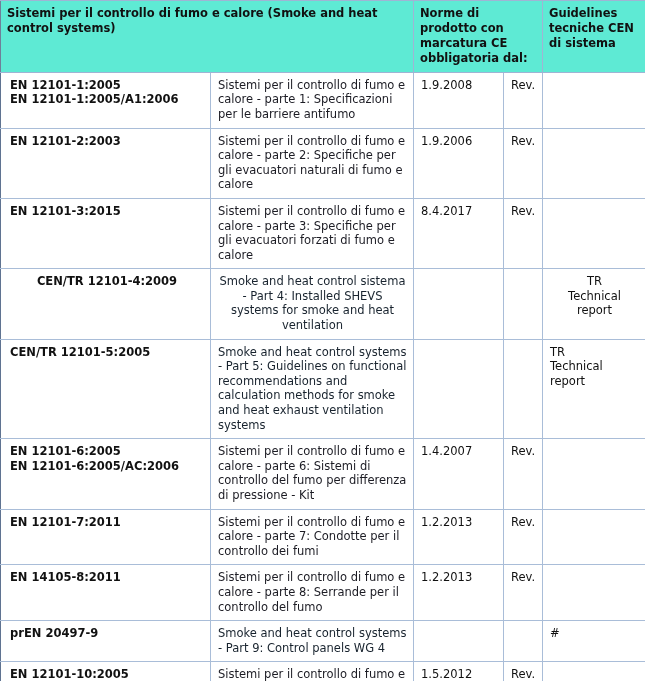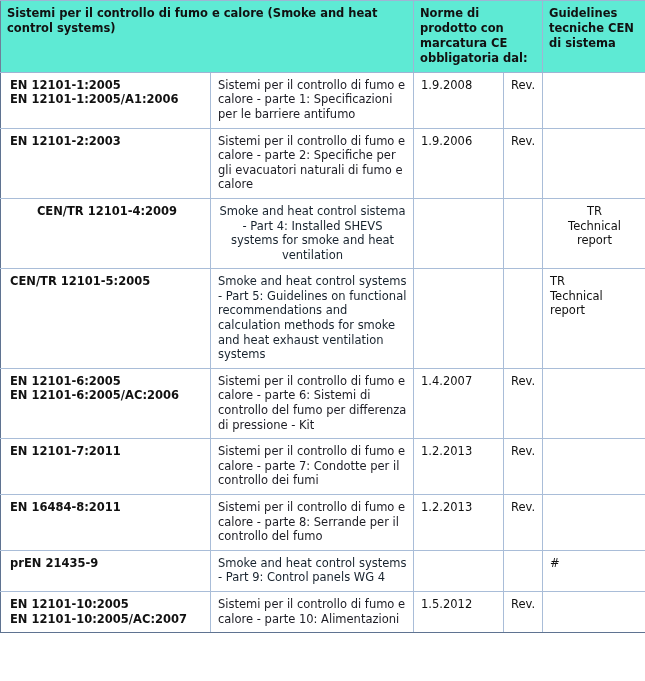--- a/index.html
+++ b/index.html
@@ -87,20 +87,27 @@
         <td class="cell-rev">Rev.</td>
         <td class="cell-cen"></td>
       </tr>
       <tr style="height: 49px;">
         <td class="cell-ref">EN 12101-2:2003</td>
         <td class="cell-desc">Sistemi per il controllo di fumo e calore - parte 2: Specifiche per gli evacuatori naturali di fumo e calore</td>
         <td class="cell-date">1.9.2006</td>
         <td class="cell-rev">Rev.</td>
         <td class="cell-cen"></td>
       </tr>
+      <tr style="height: 47px;">
+        <td class="cell-ref">EN 12101-3:2015</td>
+        <td class="cell-desc">Sistemi per il controllo di fumo e calore - parte 3: Specifiche per gli evacuatori forzati di fumo e calore</td>
+        <td class="cell-date">8.4.2017</td>
+        <td class="cell-rev">Rev.</td>
+        <td class="cell-cen"></td>
+      </tr>
       <tr style="height: 47px; text-align: center;">
         <td class="cell-ref">CEN/TR 12101-4:2009</td>
         <td class="cell-desc desc-en">Smoke and heat control sistema - Part 4: Installed SHEVS systems for smoke and heat ventilation</td>
         <td class="cell-date"></td>
         <td class="cell-rev"></td>
         <td class="cell-cen">TR
 Technical report</td>
       </tr>
       <tr style="height: 64px;">
         <td class="cell-ref">CEN/TR 12101-5:2005</td>
@@ -119,28 +126,28 @@
         <td class="cell-cen"></td>
       </tr>
       <tr style="height: 47px;">
         <td class="cell-ref">EN 12101-7:2011</td>
         <td class="cell-desc">Sistemi per il controllo di fumo e calore - parte 7: Condotte per il controllo dei fumi</td>
         <td class="cell-date">1.2.2013</td>
         <td class="cell-rev">Rev.</td>
         <td class="cell-cen"></td>
       </tr>
       <tr style="height: 47px;">
-        <td class="cell-ref">EN 16484-8:2011</td>
+        <td class="cell-ref">EN 14105-8:2011</td>
         <td class="cell-desc">Sistemi per il controllo di fumo e calore - parte 8: Serrande per il controllo del fumo</td>
         <td class="cell-date">1.2.2013</td>
         <td class="cell-rev">Rev.</td>
         <td class="cell-cen"></td>
       </tr>
       <tr style="height: 35px;">
-        <td class="cell-ref">prEN 21435-9</td>
+        <td class="cell-ref">prEN 20497-9</td>
         <td class="cell-desc desc-en">Smoke and heat control systems - Part 9: Control panels WG 4</td>
         <td class="cell-date"></td>
         <td class="cell-rev"></td>
         <td class="cell-cen">#</td>
       </tr>
       <tr style="height: 33px;">
         <td class="cell-ref">EN 12101-10:2005
 EN 12101-10:2005/AC:2007</td>
         <td class="cell-desc">Sistemi per il controllo di fumo e calore - parte 10: Alimentazioni</td>
         <td class="cell-date">1.5.2012</td>

